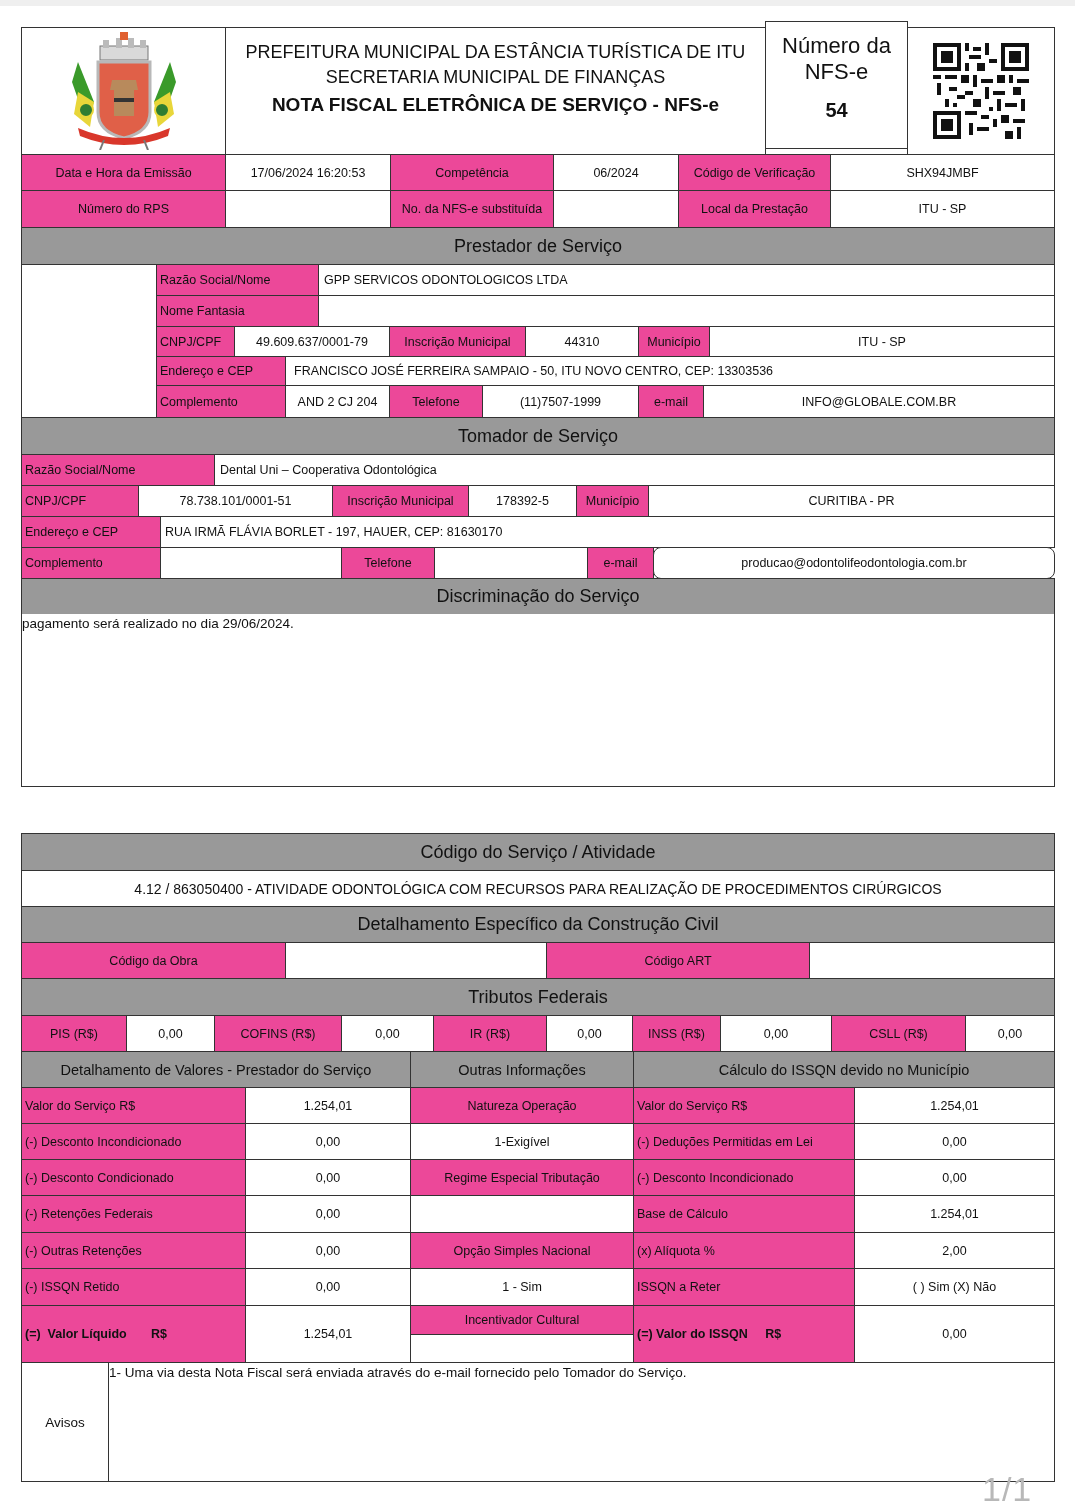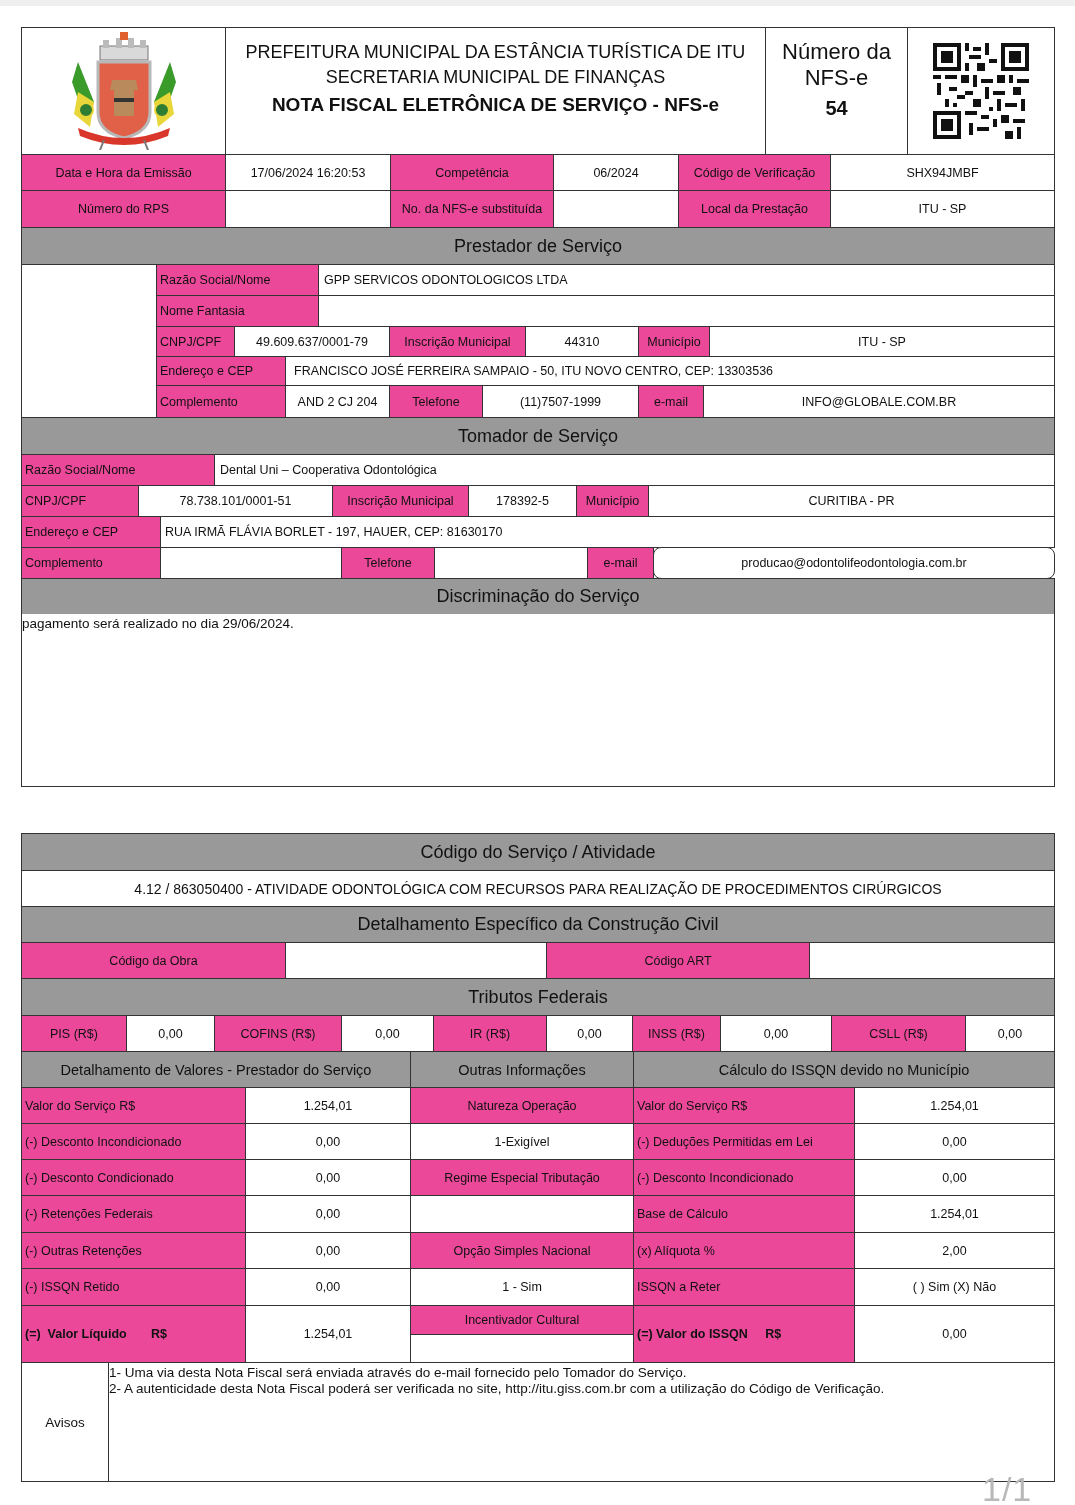--- a/index.html
+++ b/index.html
@@ -10,21 +10,21 @@
   .cell { position: absolute; border: 1px solid #333; display: flex; align-items: center; justify-content: center; font-size: 12.5px; white-space: nowrap; overflow: hidden; }
   .g { background: #ec4899; }
   .w { background: #ffffff; }
   .sec { background: #999999; font-size: 18px; color: #111; }
   .left { justify-content: flex-start; padding-left: 3px; }
   .bold { font-weight: bold; }
   .frame { position: absolute; border: 1.5px solid #333; }
   .title1 { font-size: 18px; line-height: 25px; text-align: center; }
   .title2 { font-size: 19px; font-weight: bold; text-align: center; line-height: 30px; }
   .numlbl { font-size: 22px; line-height: 26px; text-align: center; }
-  .numval { font-size: 20px; font-weight: bold; text-align: center; margin-top: 6px; }
+  .numval { font-size: 20px; font-weight: bold; text-align: center; margin-top: 14px; }
   .avisos-text { font-size: 13.5px; line-height: 16px; }
   .pagecount { position: absolute; left: 982px; top: 1470px; font-size: 34px; color: #b8b8b8; font-family: "Liberation Sans", sans-serif; letter-spacing: 1px; }
 </style>
 </head>
 <body>
 
 <div class="topbar"></div>
 
 <div class="frame" style="left:21px;top:27px;width:1034px;height:128px;"></div>
 <div class="cell w" style="left:21px;top:27px;width:205px;height:128px;">
@@ -47,21 +47,21 @@
     <path d="M14,96 Q60,116 106,96 L104,104 Q60,122 16,104 Z" fill="#d9372b"></path>
     <line x1="40" y1="108" x2="36" y2="118" stroke="#777" stroke-width="2"></line>
     <line x1="80" y1="108" x2="84" y2="118" stroke="#777" stroke-width="2"></line>
   </svg>
 </div>
 <div class="cell w" style="left:225px;top:27px;width:541px;height:128px;flex-direction:column;justify-content:flex-start;padding-top:12px;">
   <div class="title1">PREFEITURA MUNICIPAL DA ESTÂNCIA TURÍSTICA DE ITU</div>
   <div class="title1">SECRETARIA MUNICIPAL DE FINANÇAS</div>
   <div class="title2">NOTA FISCAL ELETRÔNICA DE SERVIÇO - NFS-e</div>
 </div>
-<div class="cell w" style="left:765px;top:27px;width:143px;height:128px;flex-direction:column;justify-content:flex-start;padding-top:11px;">
+<div class="cell w" style="left:765px;top:21px;width:143px;height:128px;flex-direction:column;justify-content:flex-start;padding-top:11px;">
   <div class="numlbl">Número da</div>
   <div class="numlbl">NFS-e</div>
   <div class="numval">54</div>
 </div>
 <div class="cell w" style="left:907px;top:27px;width:148px;height:128px;">
   <svg width="96" height="96" viewBox="0 0 24 24" shape-rendering="crispEdges">
     <rect x="0" y="0" width="7" height="7" fill="#111"></rect>
       <rect x="1" y="1" width="5" height="5" fill="#fff"></rect>
       <rect x="2" y="2" width="3" height="3" fill="#111"></rect>
     <rect x="17" y="0" width="7" height="7" fill="#111"></rect>
@@ -242,16 +242,15 @@
 <div class="cell g left" style="left:633px;top:1268px;width:222px;height:38px;">ISSQN a Reter</div>
 <div class="cell w" style="left:854px;top:1268px;width:201px;height:38px;">( ) Sim (X) Não</div>
 <div class="cell g left bold" style="left:633px;top:1305px;width:222px;height:58px;white-space:pre;">(=) Valor do ISSQN     R$</div>
 <div class="cell w" style="left:854px;top:1305px;width:201px;height:58px;">0,00</div>
 
 <div class="cell w" style="left:21px;top:1362px;width:88px;height:120px;font-size:13.5px;padding-top:0;">
   <span>Avisos</span>
 </div>
 <div class="abs w avisos-text" style="left:108px;top:1362px;width:947px;height:120px;border:1px solid #333;padding:2px 0 0 0;">
   <div>1- Uma via desta Nota Fiscal será enviada através do e-mail fornecido pelo Tomador do Serviço.</div>
-  <div>2- A autenticidade desta Nota Fiscal poderá ser verificada no site, http://itu.giss.com.br com a utilização do Código de Verificação.</div>
 </div>
 
 <div class="pagecount">1/1</div>
 
 </body></html>

